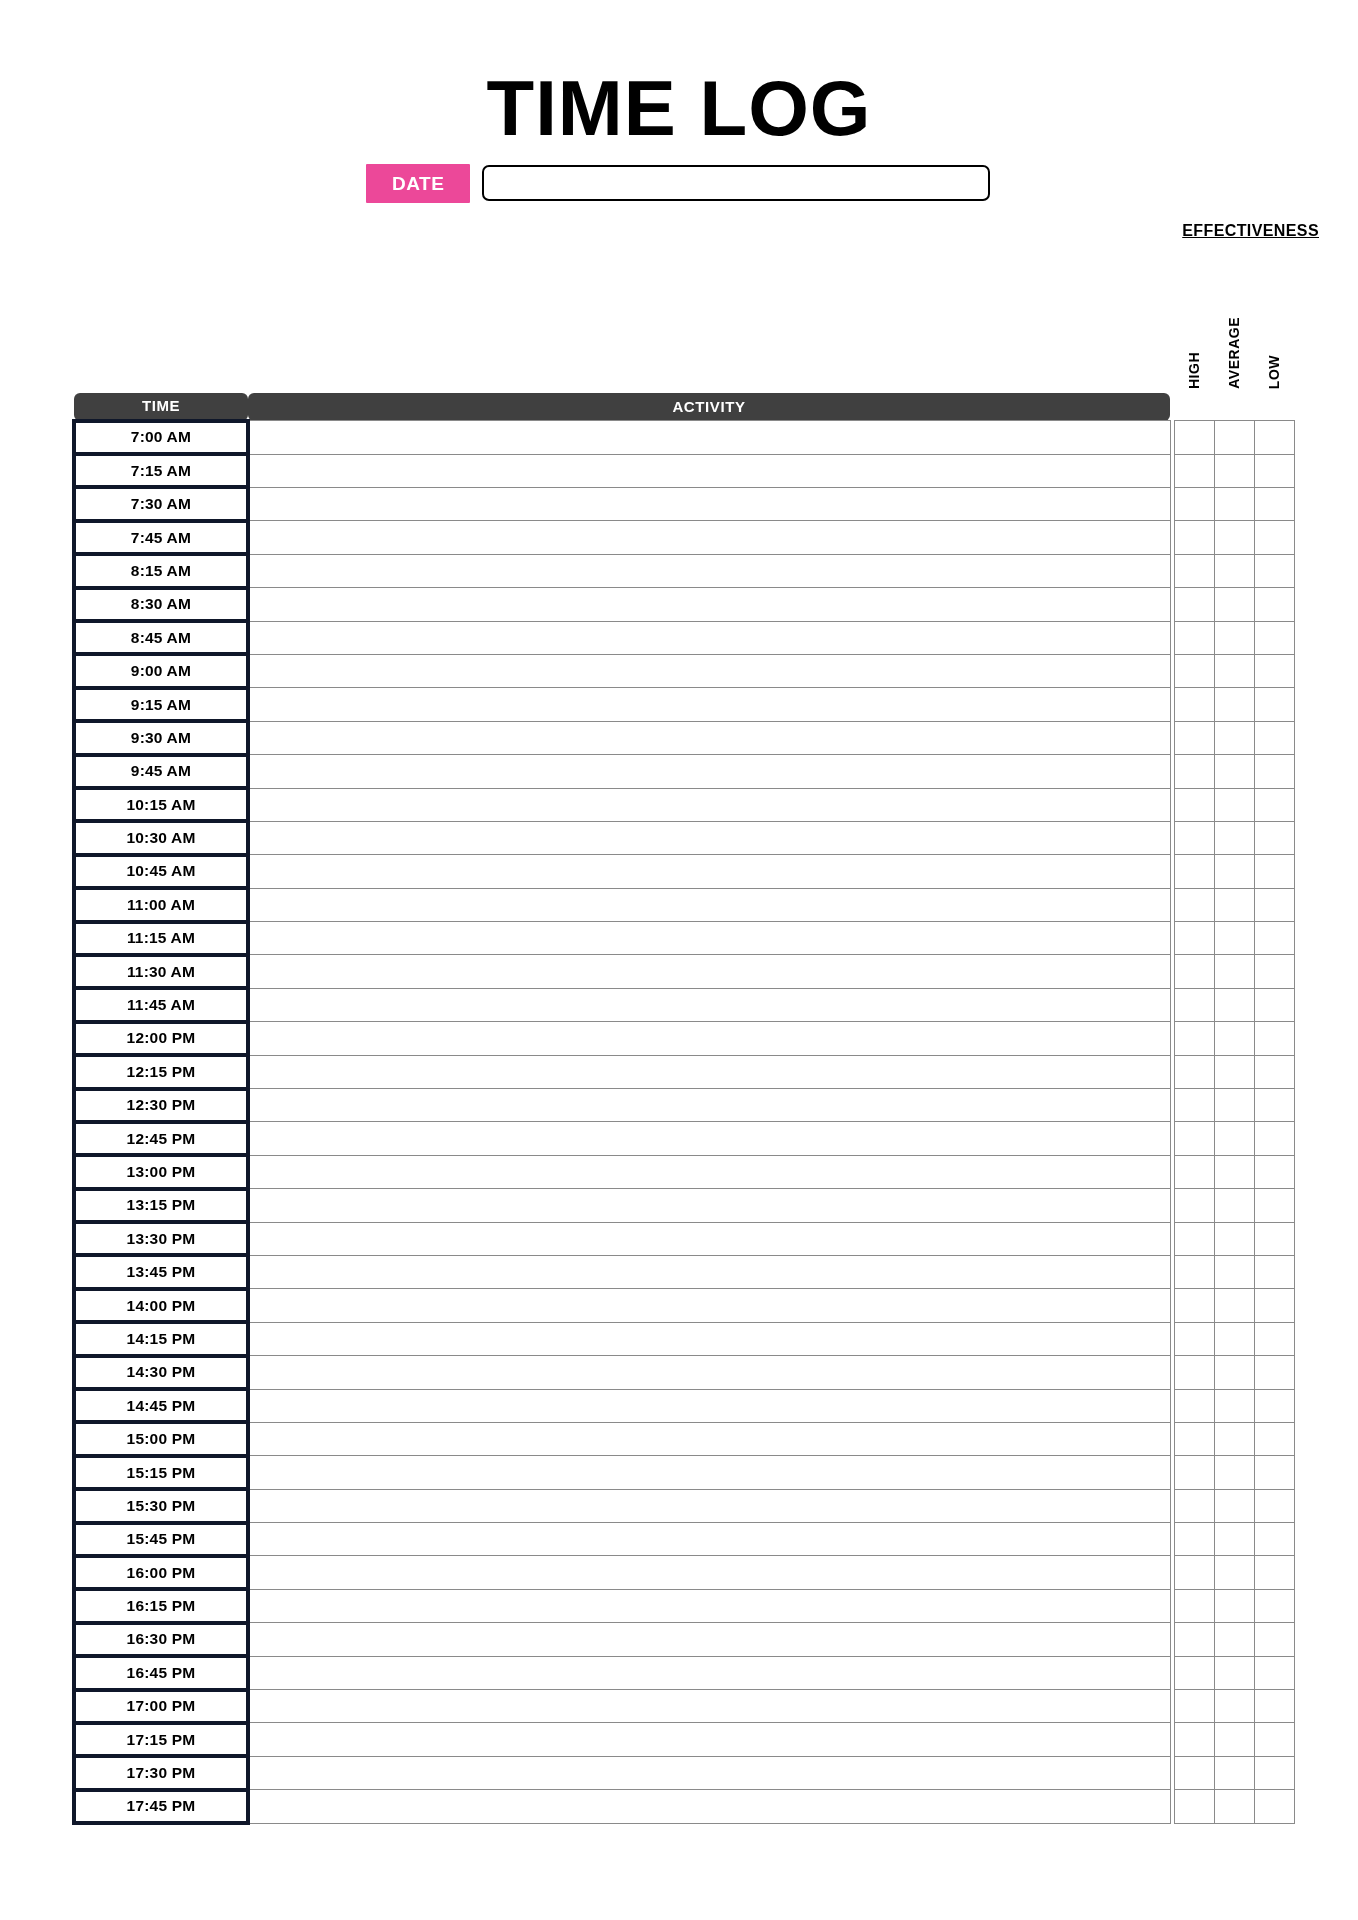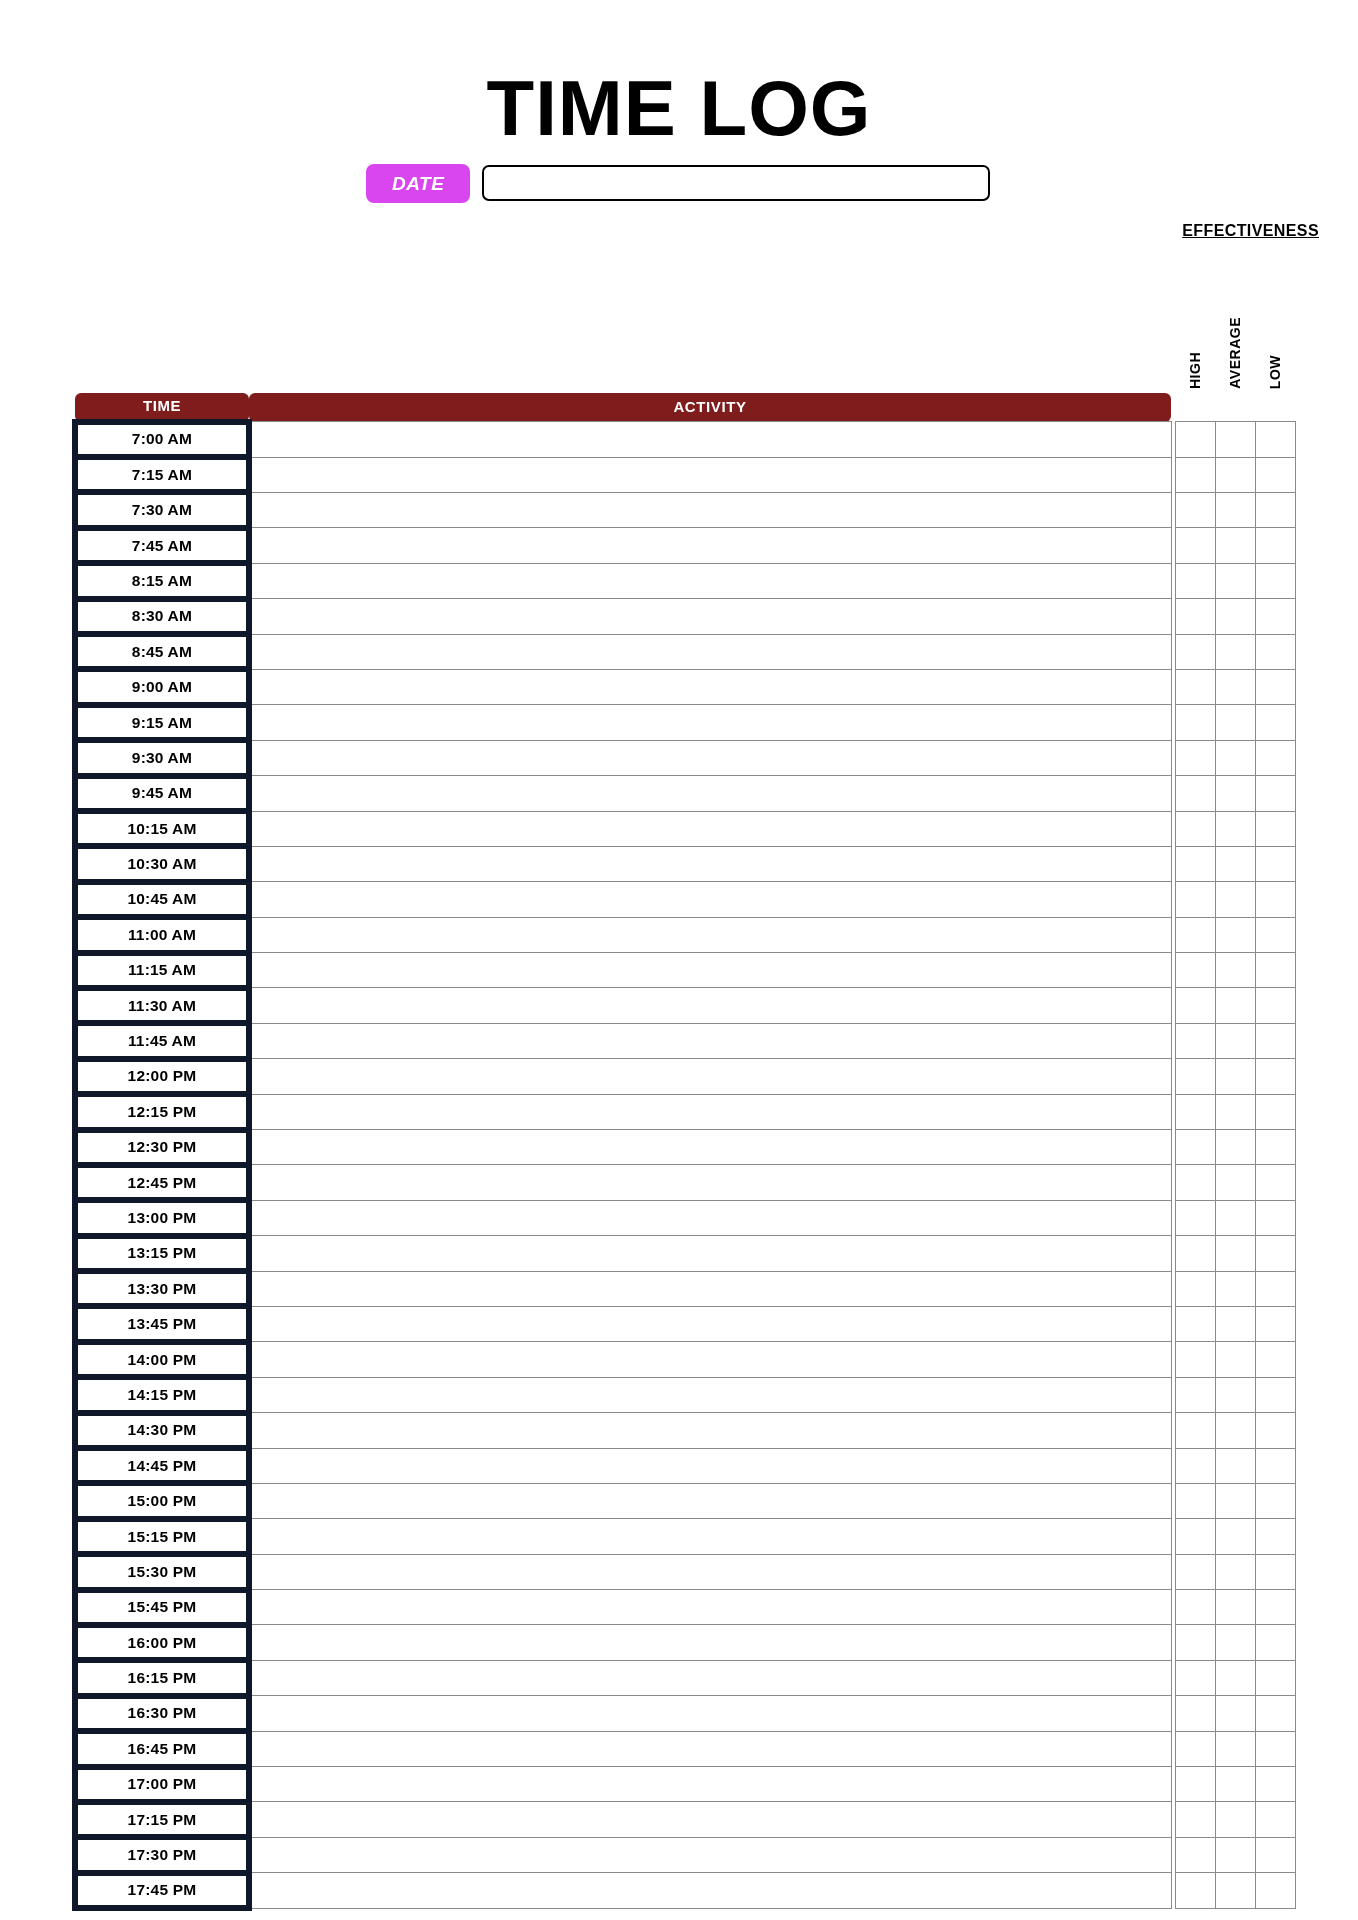--- a/index.html
+++ b/index.html
@@ -36,29 +36,28 @@
   }
 
   
   .date-row {
     display: flex;
     align-items: center;
     margin-top: 14px;
     padding-left: 366px;
   }
   .date-label {
-    background: #d946ef;
+    background: #ec4899;
     color: #ffffff;
     font-size: 19px;
     font-weight: 700;
     letter-spacing: 0.5px;
     padding: 10px 26px;
-    border-radius: 8px;
+    border-radius: 1px;
     line-height: 1;
-    font-style: italic;
   }
   .date-input {
     margin-left: 12px;
     width: 508px;
     height: 36px;
     border: 2.5px solid #000000;
     border-radius: 7px;
     background: #ffffff;
     box-sizing: border-box;
   }
@@ -90,21 +89,21 @@
   }
 
   table.log col.c-time    { width: 174px; }
   table.log col.c-act     { width: 922px; }
   table.log col.c-high    { width: 40px; }
   table.log col.c-avg     { width: 40px; }
   table.log col.c-low     { width: 40px; }
 
   
   .hdr-time, .hdr-act {
-    background: #7f1d1d;
+    background: #404040;
     color: #ffffff;
     font-size: 15px;
     font-weight: 700;
     letter-spacing: 0.6px;
     text-align: center;
     height: 26px;
     border-radius: 6px;
     padding: 0;
   }
 
@@ -127,21 +126,21 @@
     padding-bottom: 2px;
   }
   .hdr-spacer {
     height: 72px;
     border: none;
     padding: 0;
   }
 
   
   td.time-cell {
-    border: 6px solid #0f172a;
+    border: 4px solid #0f172a;
     height: 29.4px;
     text-align: center;
     font-size: 15.5px;
     font-weight: 700;
     padding: 0;
     letter-spacing: 0.2px;
   }
   td.act-cell {
     border: 1px solid #8a8a8a;
     height: 29.4px;

